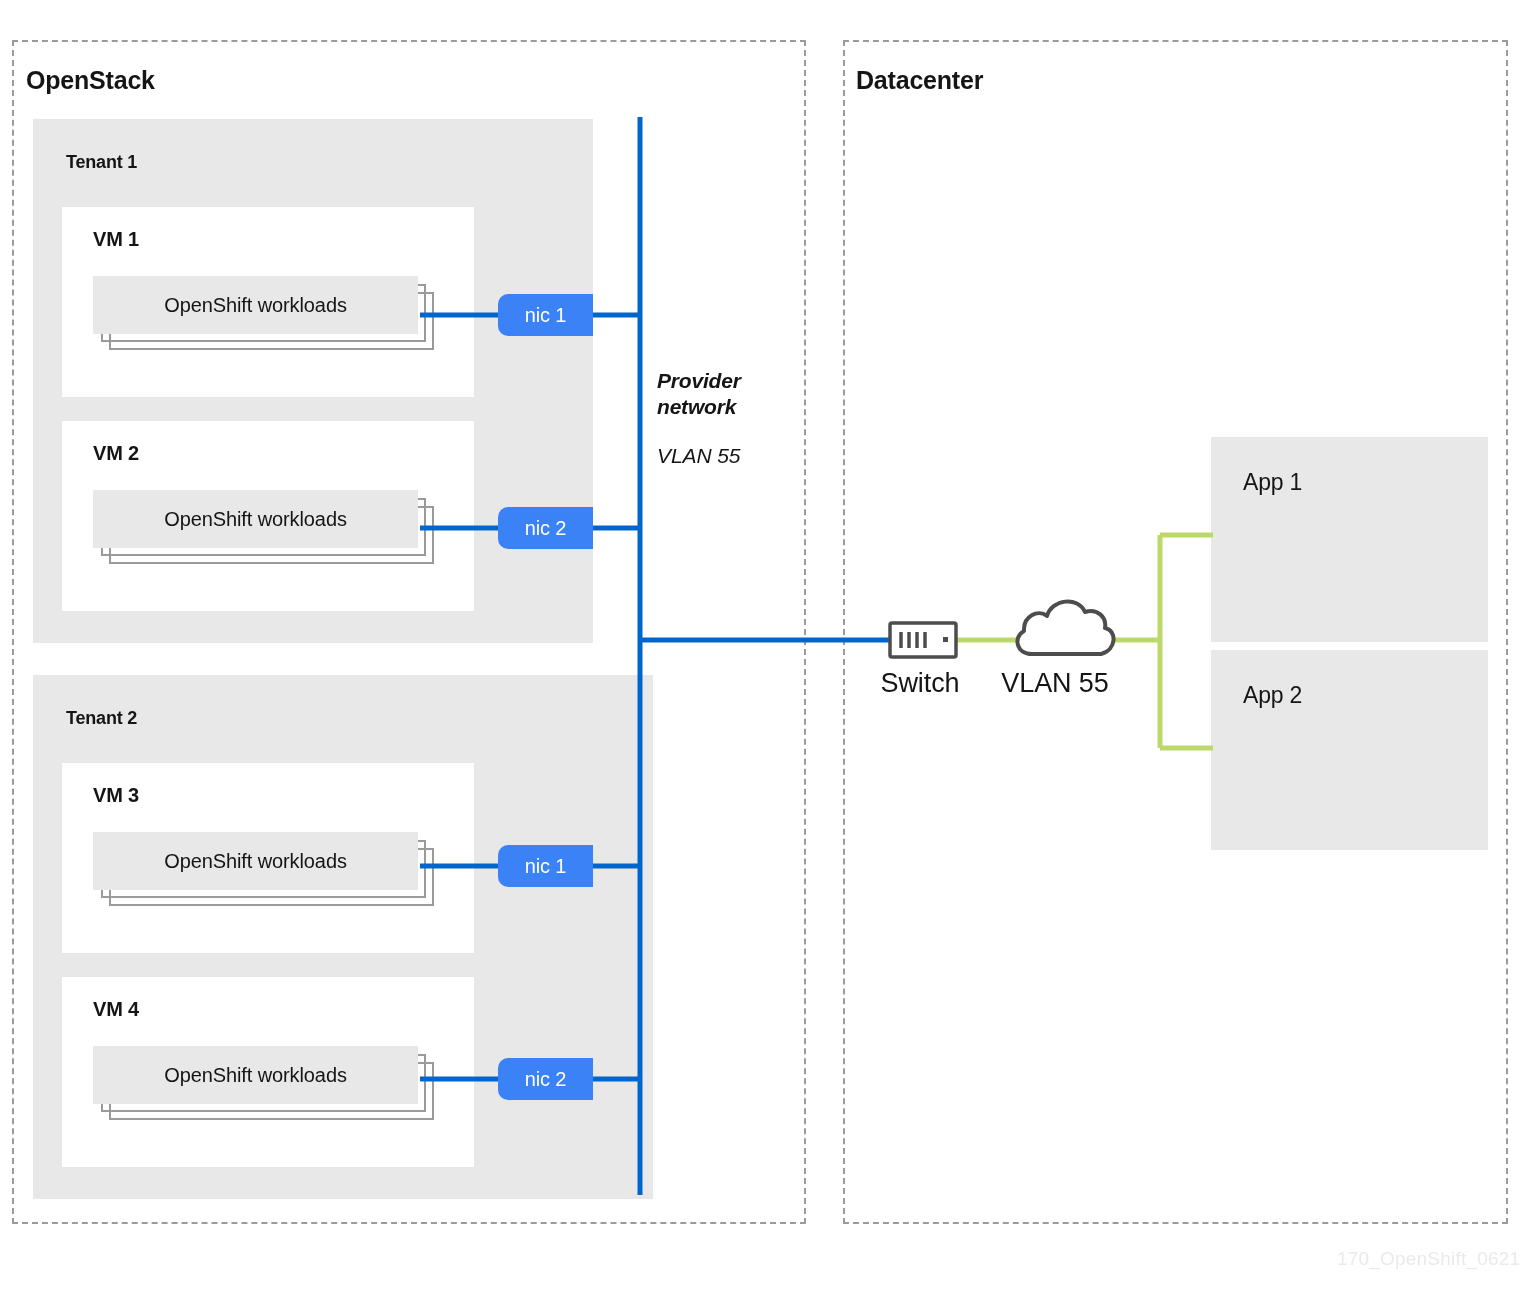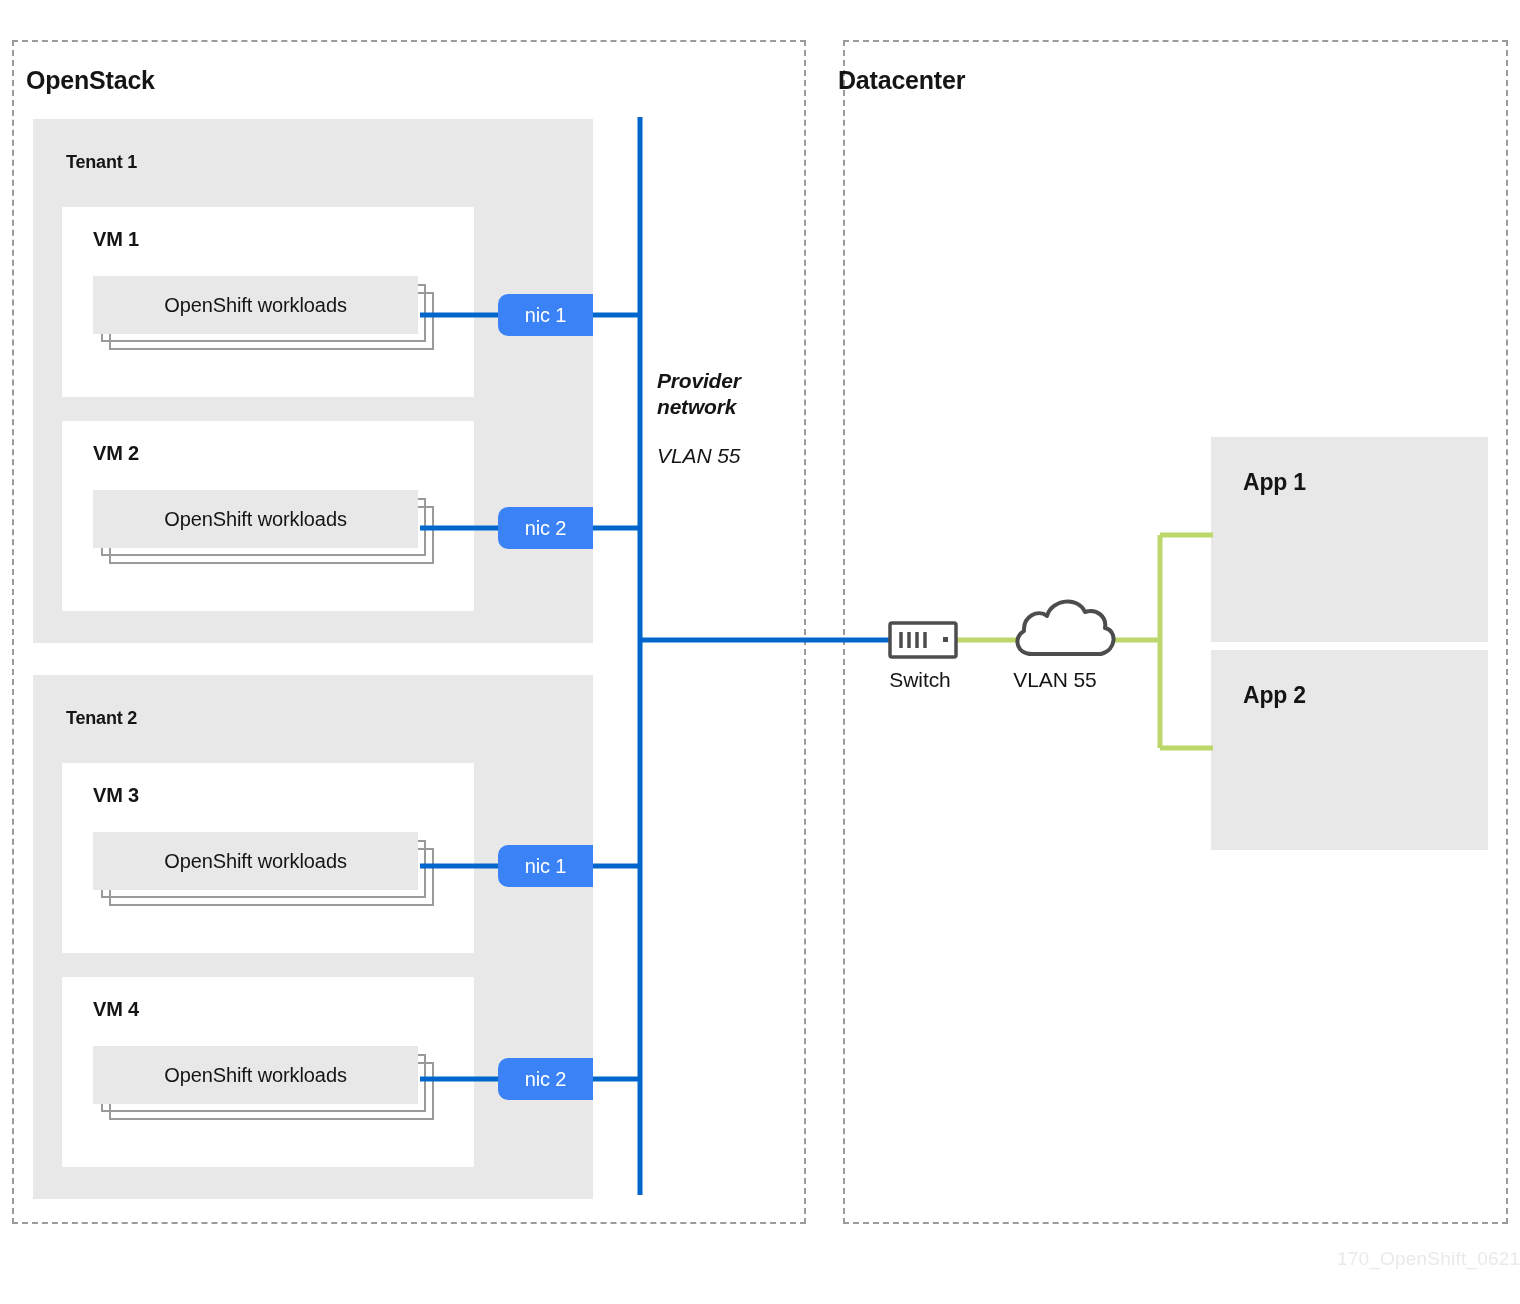--- a/index.html
+++ b/index.html
@@ -32,30 +32,30 @@
 
   .zone-title {
     position: absolute;
     font-size: 25px;
     font-weight: bold;
     color: #151515;
     letter-spacing: -0.2px;
     white-space: nowrap;
   }
   #title-openstack  { left: 26px;  top: 66px; }
-  #title-datacenter { left: 838px; top: 66px; text-align: right; }
+  #title-datacenter { left: 856px; top: 66px; text-align: right; }
 
   
   .tenant {
     position: absolute;
     background: #e8e8e8;
     box-sizing: border-box;
   }
   #tenant-1 { left: 33px; top: 119px; width: 560px; height: 524px; }
-  #tenant-2 { left: 33px; top: 675px; width: 560px; height: 524px; }
+  #tenant-2 { left: 33px; top: 675px; width: 620px; height: 524px; }
 
   .tenant-title {
     position: absolute;
     left: 33px;
     top: 33px;
     font-size: 18px;
     font-weight: bold;
     color: #151515;
     letter-spacing: -0.2px;
     white-space: nowrap;
@@ -161,21 +161,21 @@
     margin-top: 24px;
     font-size: 21px;
     color: #151515;
     letter-spacing: -0.1px;
     white-space: nowrap;
   }
 
   
   .icon-label {
     position: absolute;
-    font-size: 21px;
+    font-size: 27px;
     color: #151515;
     letter-spacing: -0.1px;
     white-space: nowrap;
     text-align: center;
   }
   #label-switch { left: 855px;  top: 668px; width: 130px; }
   #label-cloud  { left: 990px;  top: 668px; width: 130px; }
 
   
   .app {
@@ -185,21 +185,21 @@
     background: #e8e8e8;
     box-sizing: border-box;
   }
   #app-1 { top: 437px; height: 205px; }
   #app-2 { top: 650px; height: 200px; text-align: right; }
   .app-title {
     position: absolute;
     left: 32px;
     top: 32px;
     font-size: 23px;
-    font-weight: bold;
+    font-weight: normal;
     color: #151515;
     letter-spacing: -0.2px;
     white-space: nowrap;
   }
 
   
   #wires {
     position: absolute;
     left: 0;
     top: 0;

